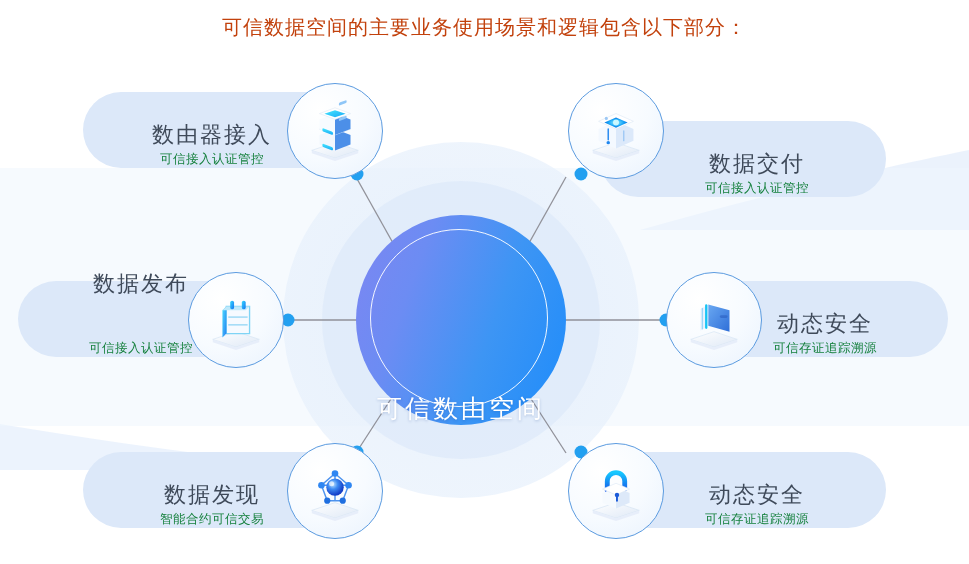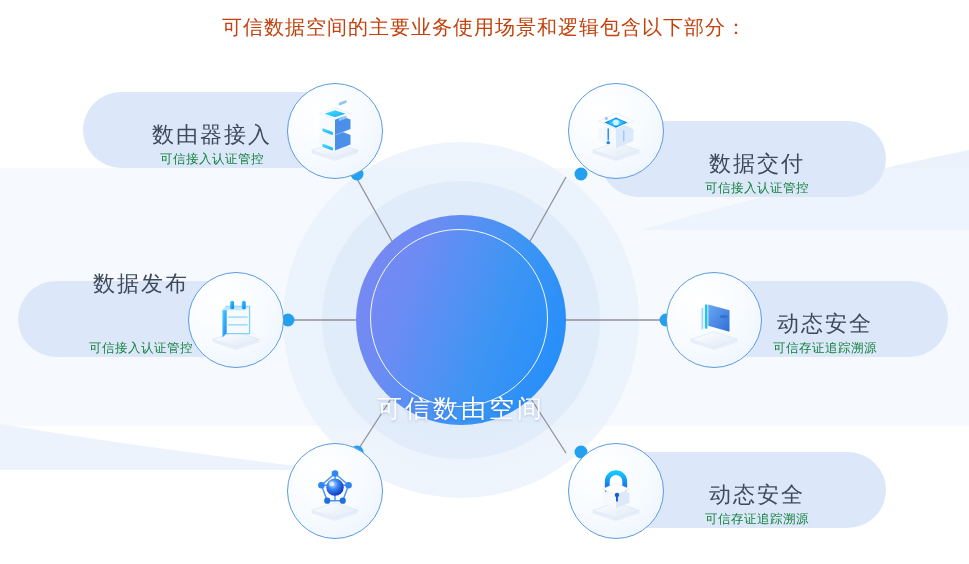--- a/index.html
+++ b/index.html
@@ -247,20 +247,26 @@
       <path d="M8 52 L8 55 L32 63 L56 55 L56 52 L32 60 Z" fill="#e7eefa"></path>
 
       <path d="M26 16 L48 22 L48 44 L26 38 Z" fill="url(#blueD)"></path>
       <path d="M26 16 L18 21 L18 43 L26 38 Z" fill="#e9f3fe"></path>
       <path d="M24 17 L24 40" stroke="#16C3F5" stroke-width="2.4" stroke-linecap="round"></path>
       <path d="M20 20 L20 41" stroke="#9ed6f7" stroke-width="1.4" stroke-linecap="round"></path>
       <rect x="38" y="27" width="8" height="3" rx="1.5" fill="#2b5fc0" opacity="0.6"></rect>
     </svg>
   </div>
 
+  <div class="pill left" style="left:83px;top:452px;width:285px;padding-left:34px;">
+    <div class="pill-text" style="width:190px;">
+      <div class="pill-title">数据发现</div>
+      <div class="pill-sub">智能合约可信交易</div>
+    </div>
+  </div>
   <div class="bubble" style="left:287px;top:443px;">
     <svg width="62" height="62" viewBox="0 0 64 64">
       <defs>
         <linearGradient id="plateE" x1="0" y1="0" x2="1" y2="1">
           <stop offset="0" stop-color="#ffffff"></stop>
             <stop offset="1" stop-color="#dfe9f6"></stop>
         </linearGradient>
         <radialGradient id="coreE" cx="38%" cy="34%" r="62%">
           <stop offset="0" stop-color="#BFE4FF"></stop>
             <stop offset="45%" stop-color="#3E8BF3"></stop>

